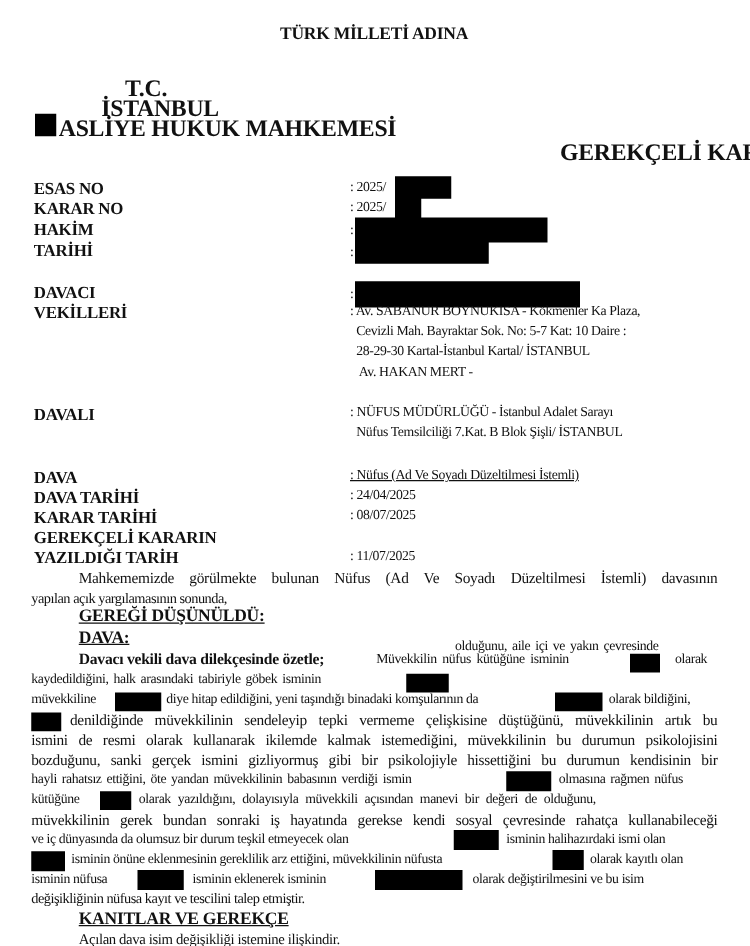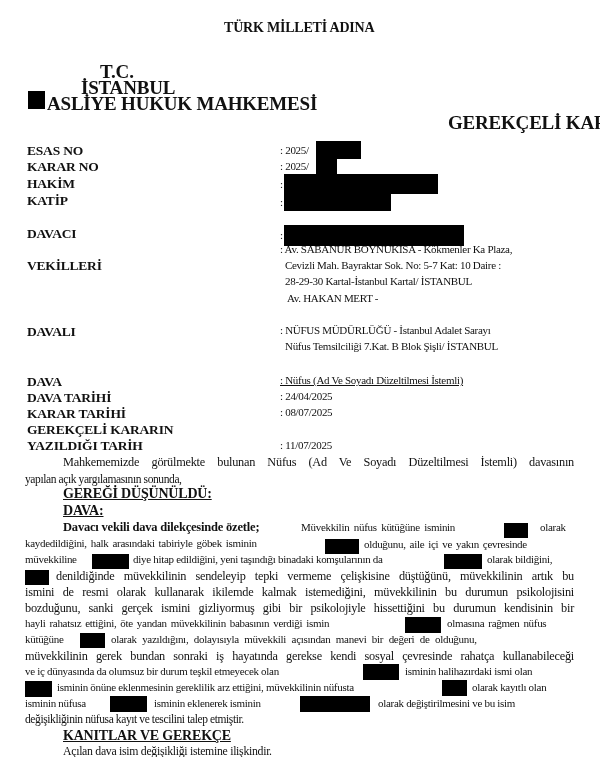--- a/index.html
+++ b/index.html
@@ -35,29 +35,29 @@
 <div class="redact" style="left:316px; top:141px; width:45px; height:18px;"></div>
 
 <div class="abs lbl" style="left:27px; top:159px;">KARAR NO</div>
 <div class="abs val" style="left:280px; top:160px;">: 2025/</div>
 <div class="redact" style="left:316px; top:158px; width:21px; height:17px;"></div>
 
 <div class="abs lbl" style="left:27px; top:176px;">HAKİM</div>
 <div class="abs val" style="left:280px; top:178px;">:</div>
 <div class="redact" style="left:284px; top:174px; width:154px; height:20px;"></div>
 
-<div class="abs lbl" style="left:27px; top:193px;">KATİP</div>
+<div class="abs lbl" style="left:27px; top:193px;">TARİHİ</div>
 <div class="abs val" style="left:280px; top:196px;">:</div>
 <div class="redact" style="left:284px; top:193px; width:107px; height:18px;"></div>
 
 <div class="abs lbl" style="left:27px; top:226px;">DAVACI</div>
 <div class="abs val" style="left:280px; top:229px;">:</div>
 <div class="redact" style="left:284px; top:225px; width:180px; height:21px;"></div>
 
-<div class="abs lbl" style="left:27px; top:258px;text-align:right;">VEKİLLERİ</div>
+<div class="abs lbl" style="left:27px; top:242px;text-align:right;">VEKİLLERİ</div>
 <div class="abs val" style="left:280px; top:243px;">: Av. SABANUR BOYNUKISA - Kökmenler Ka Plaza,</div>
 <div class="abs val" style="left:285px; top:259px;">Cevizli Mah. Bayraktar Sok. No: 5-7 Kat: 10 Daire :</div>
 <div class="abs val" style="left:285px; top:275px;">28-29-30 Kartal-İstanbul Kartal/ İSTANBUL</div>
 <div class="abs val" style="left:287px; top:292px;">Av. HAKAN MERT -</div>
 
 <div class="abs lbl" style="left:27px; top:324px;">DAVALI</div>
 <div class="abs val" style="left:280px; top:324px;">: NÜFUS MÜDÜRLÜĞÜ -   İstanbul Adalet Sarayı</div>
 <div class="abs val" style="left:285px; top:340px;">Nüfus Temsilciliği 7.Kat. B Blok Şişli/ İSTANBUL</div>
 
 <div class="abs lbl" style="left:27px; top:374px;">DAVA</div>
@@ -82,21 +82,21 @@
 
 <div class="abs" style="left:63px; top:520px; font-size:12.5px; letter-spacing:-0.2px;">
   <span class="b">Davacı vekili dava dilekçesinde özetle;</span>
 </div>
 <div class="abs val" style="left:301px; top:521px; word-spacing:2px;">Müvekkilin nüfus kütüğüne isminin</div>
 <div class="redact" style="left:504px; top:523px; width:24px; height:15px;"></div>
 <div class="abs val" style="left:540px; top:521px;">olarak</div>
 
 <div class="abs val" style="left:25px; top:537px; word-spacing:1.5px;">kaydedildiğini, halk arasındaki tabiriyle göbek isminin</div>
 <div class="redact" style="left:325px; top:539px; width:34px; height:15px;"></div>
-<div class="abs val" style="left:364px; top:538px; word-spacing:1.5px;">olduğunu, aile içi ve yakın çevresinde</div>
+<div class="abs val" style="left:364px; top:511px; word-spacing:1.5px;">olduğunu, aile içi ve yakın çevresinde</div>
 
 <div class="abs val" style="left:25px; top:553px;text-align:right;">müvekkiline</div>
 <div class="redact" style="left:92px; top:554px; width:37px; height:15px;"></div>
 <div class="abs val" style="left:133px; top:553px;">diye hitap edildiğini, yeni taşındığı binadaki komşularının da</div>
 <div class="redact" style="left:444px; top:554px; width:38px; height:15px;"></div>
 <div class="abs val" style="left:487px; top:553px;">olarak bildiğini,</div>
 
 <div class="redact" style="left:25px; top:570px; width:24px; height:15px;"></div>
 <div class="body-line" style="left:56px; width:518px; top:569px;">denildiğinde müvekkilinin sendeleyip tepki vermeme çelişkisine düştüğünü, müvekkilinin artık bu</div>
 

